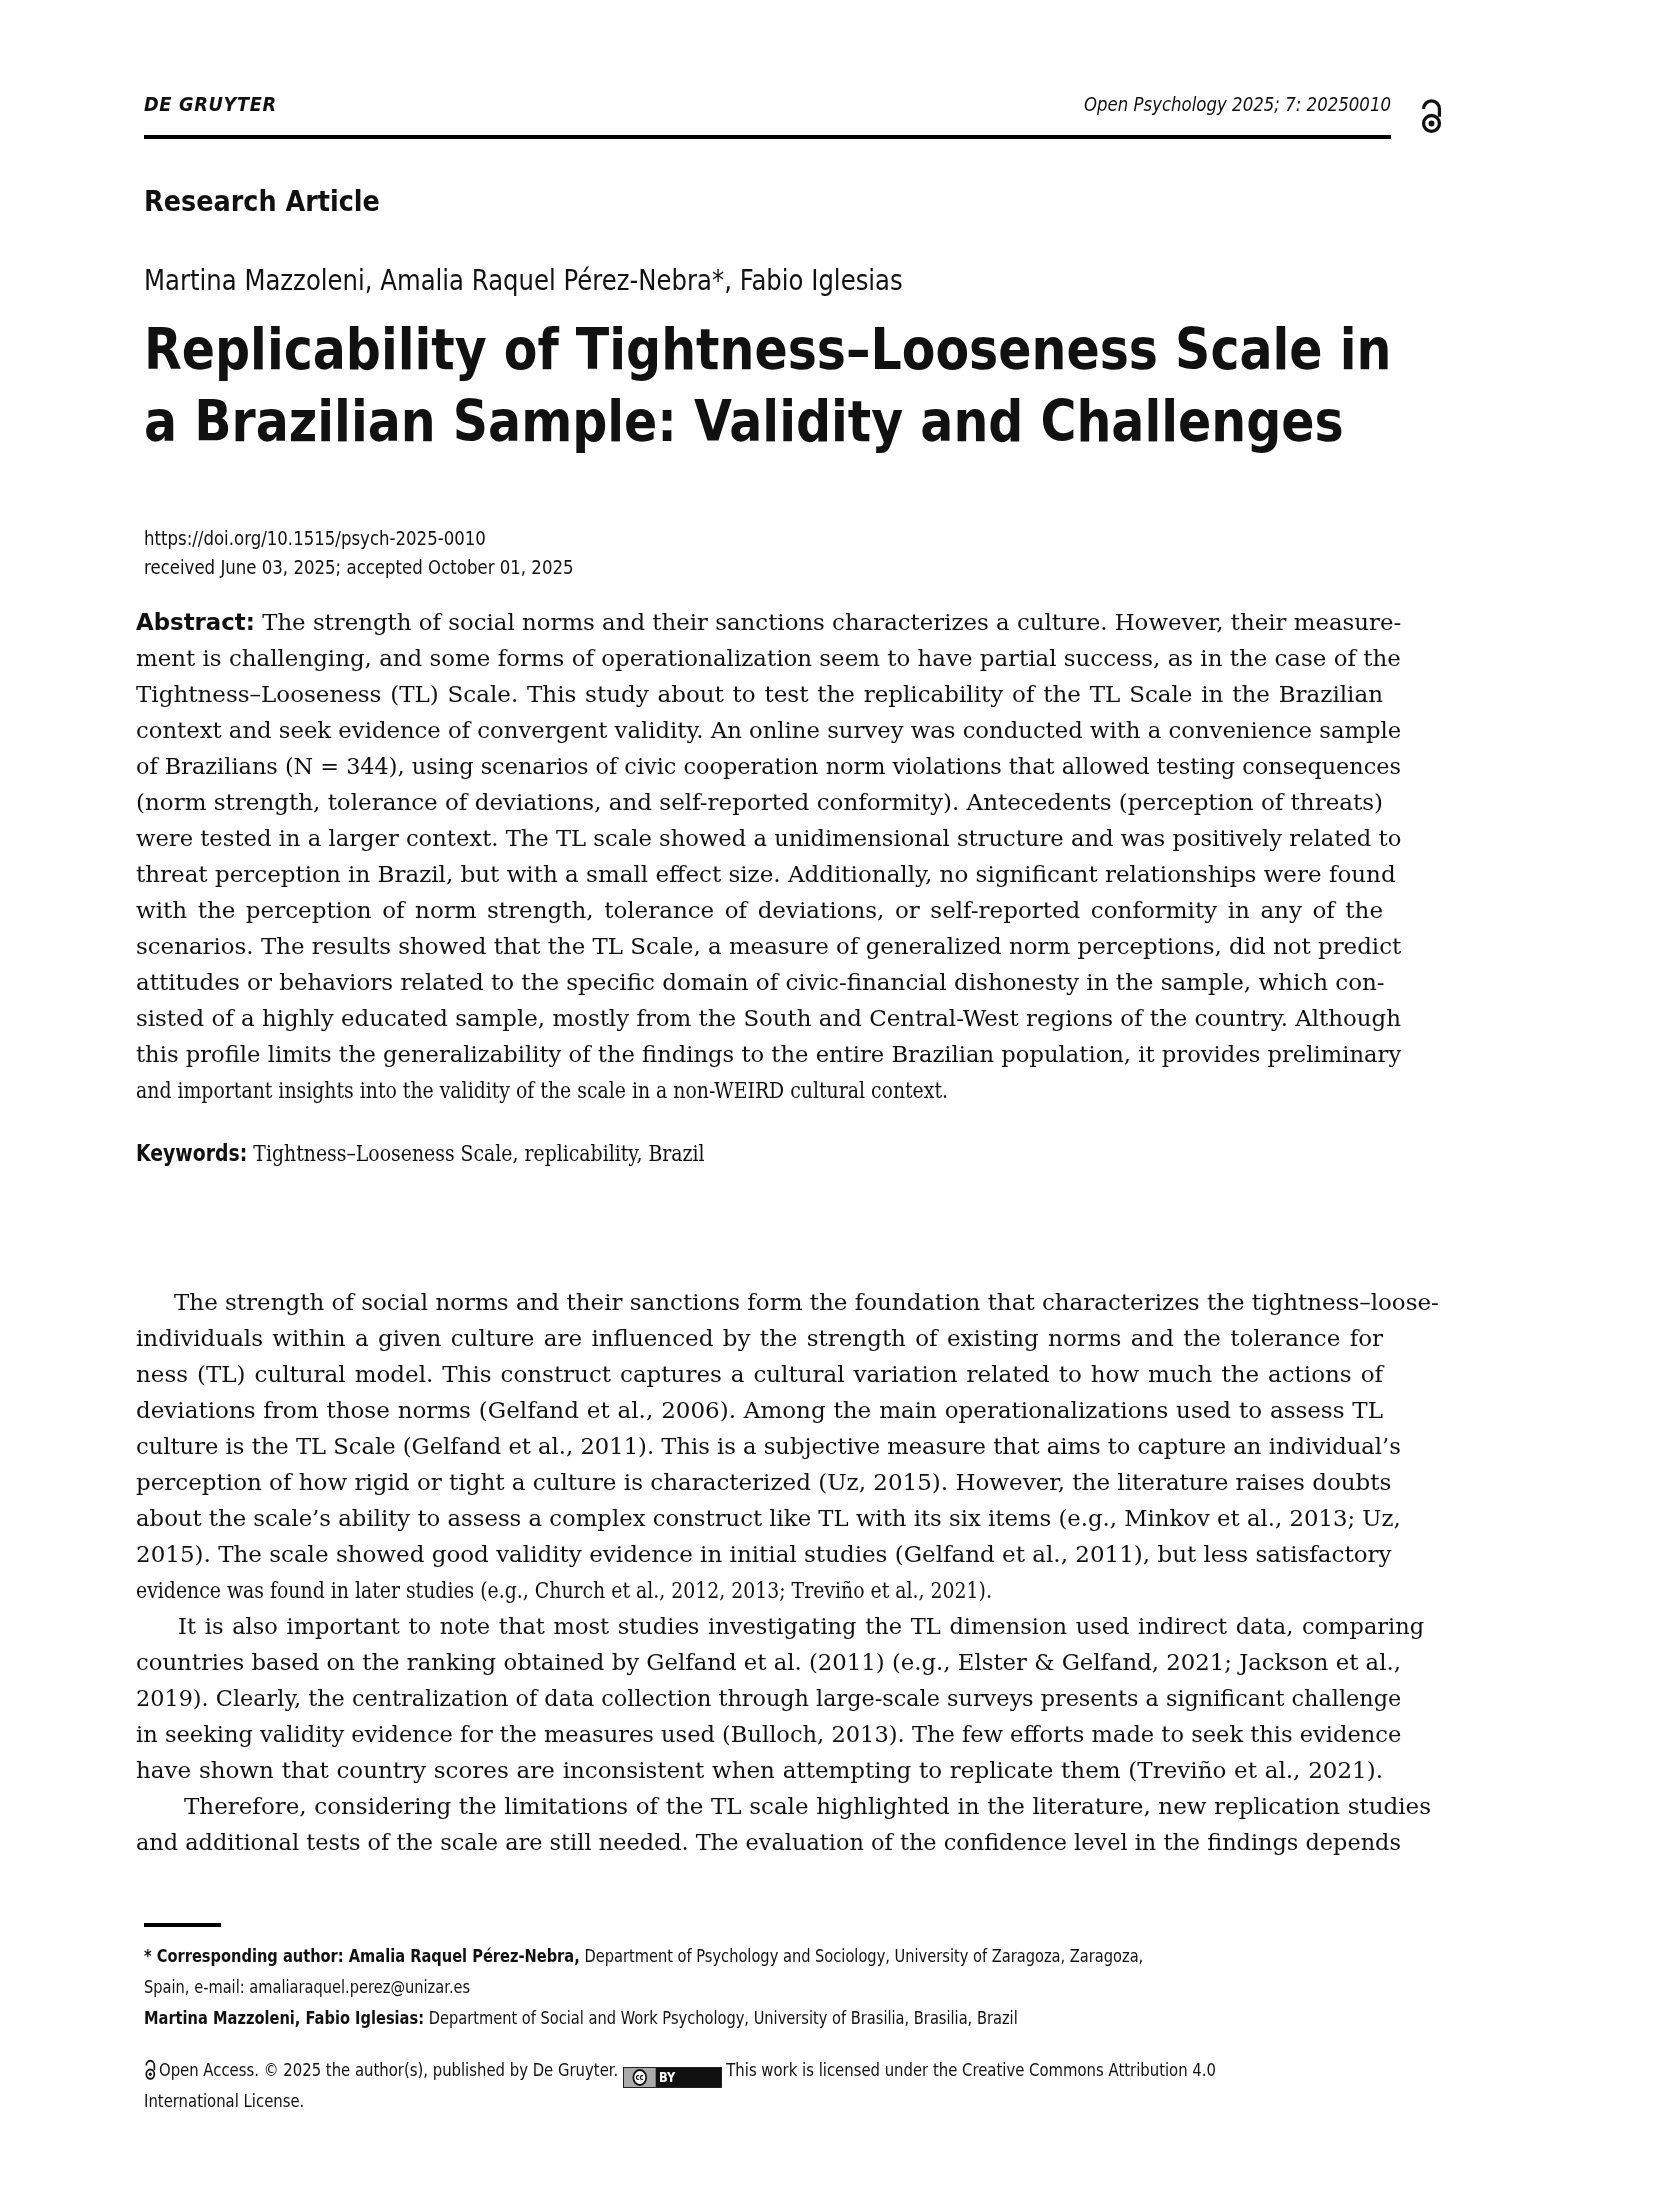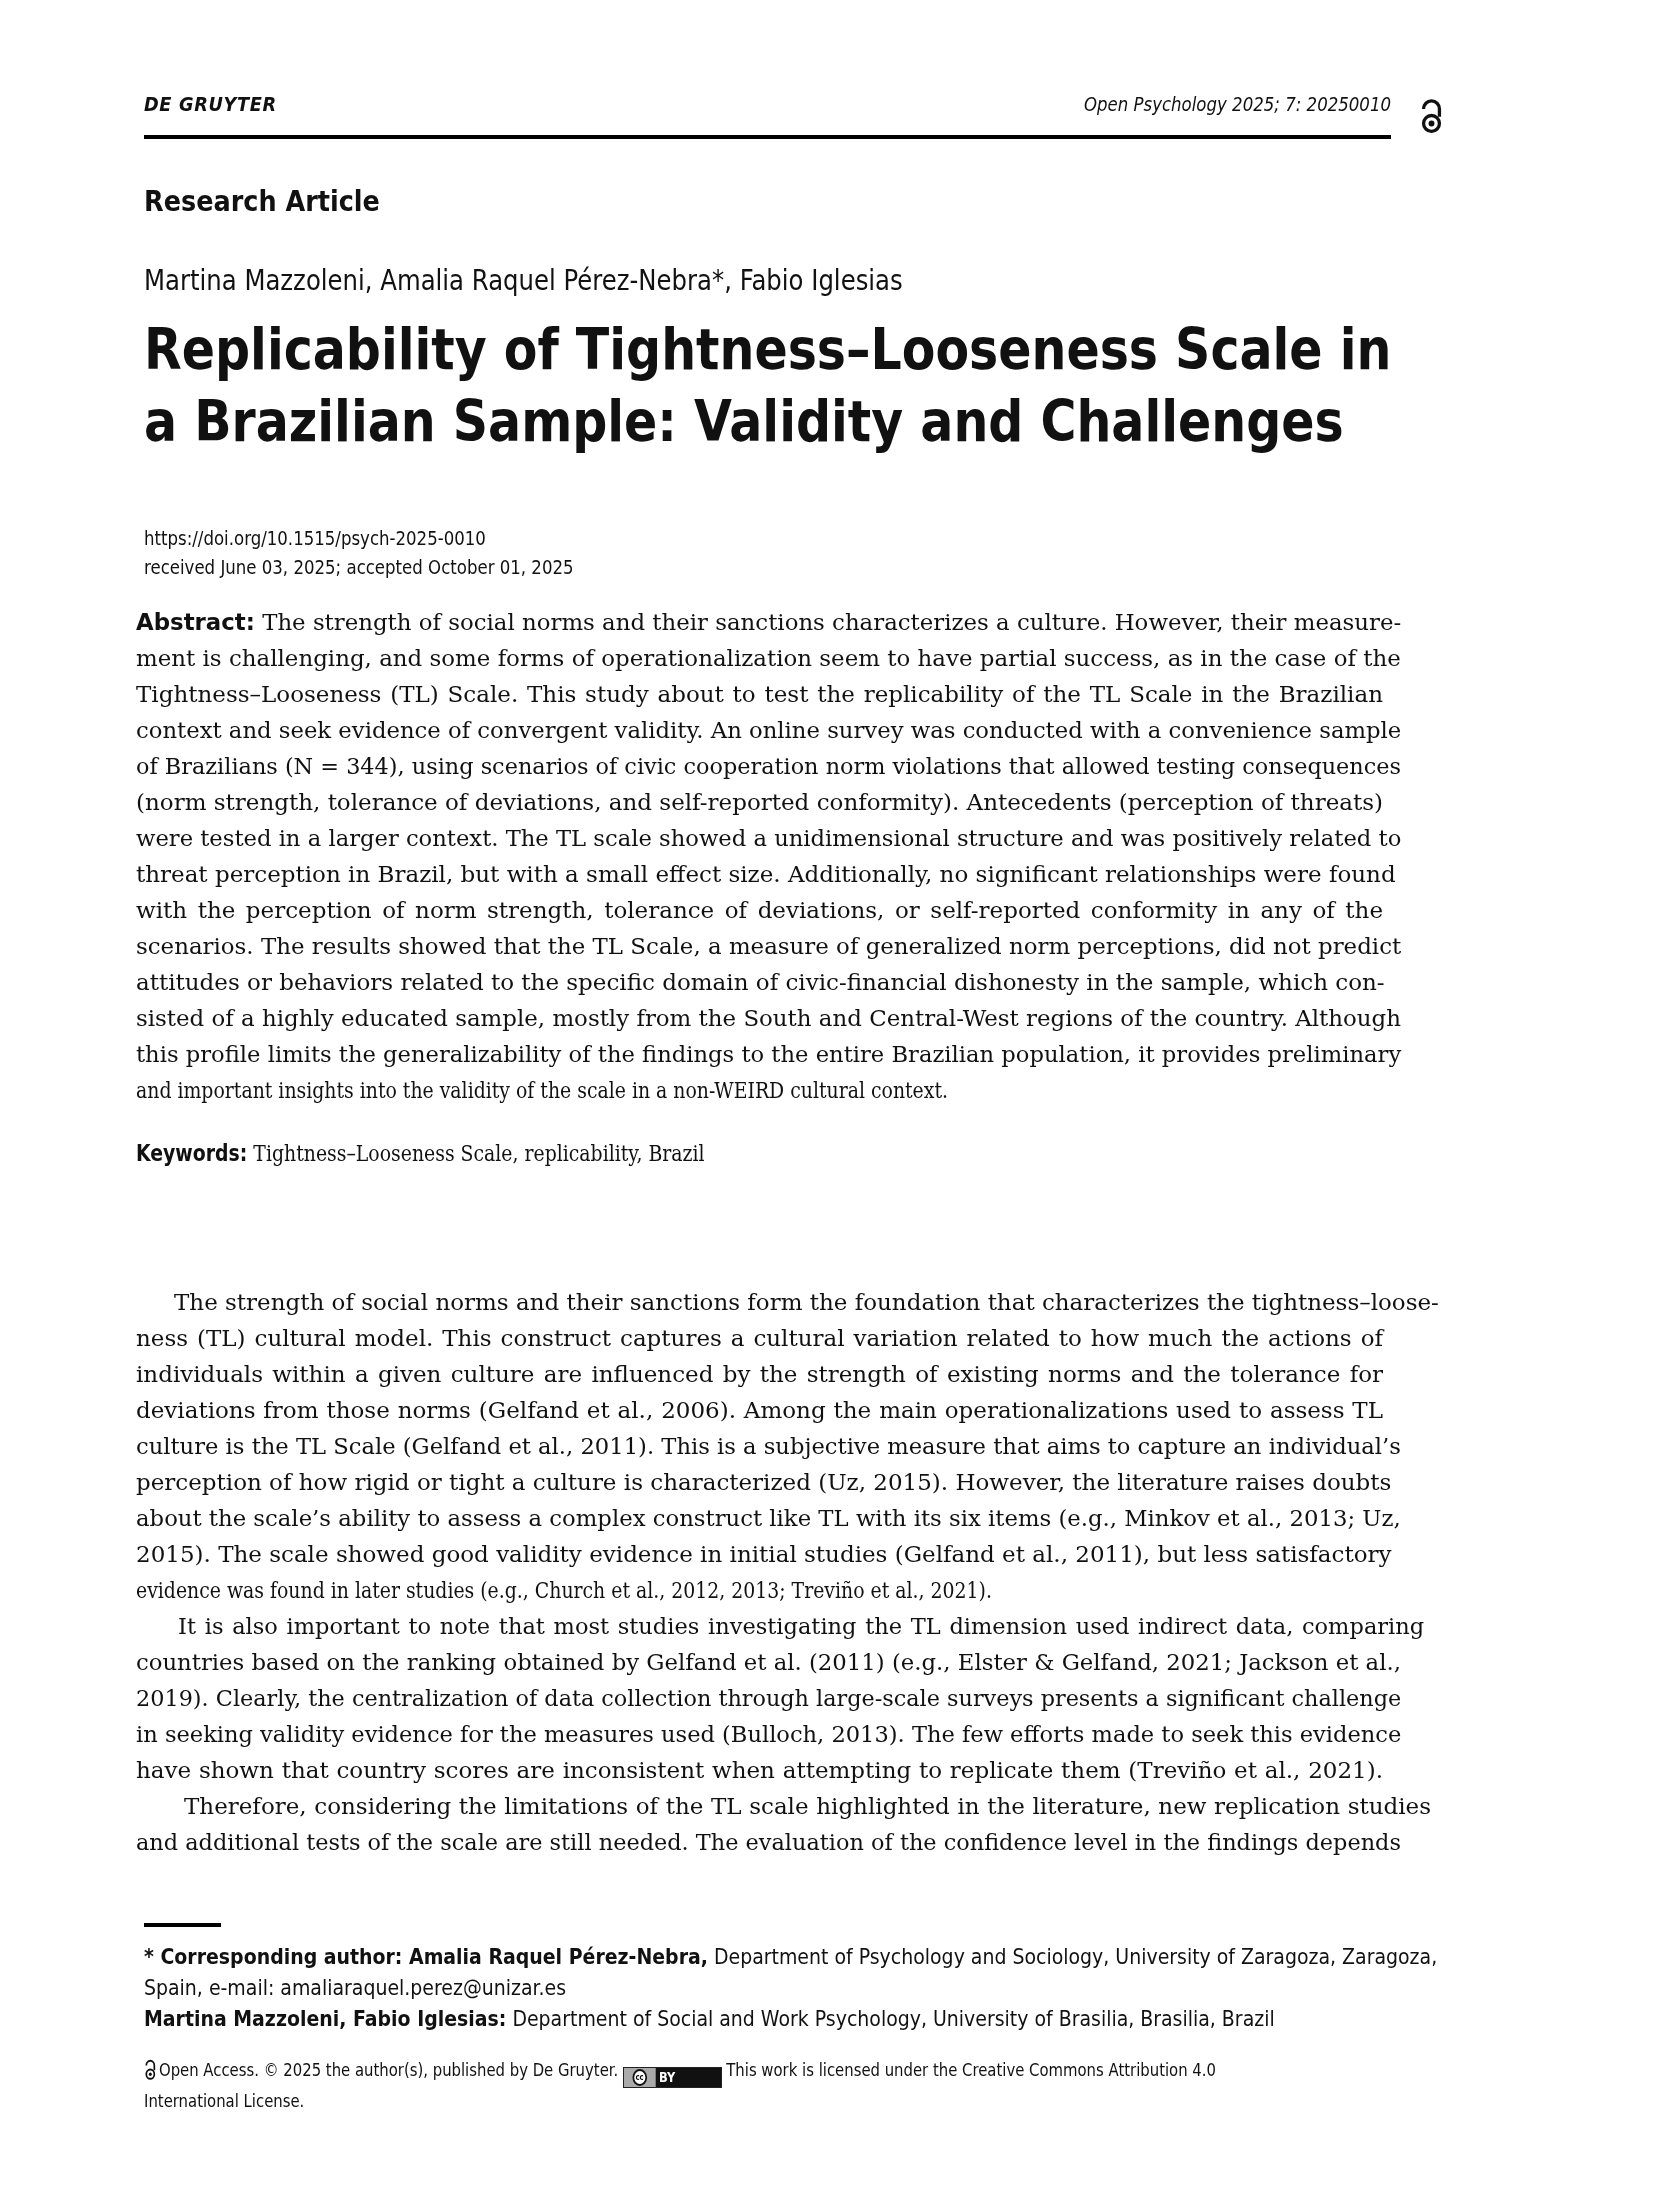--- a/index.html
+++ b/index.html
@@ -147,21 +147,21 @@
       width: 77px;
       height: 4px;
       background: #000;
     }
     .footnotes {
       position: absolute;
       left: 144px;
       top: 1941px;
       width: 1247px;
       font-family: "DejaVu Sans", sans-serif;
-      font-size: 22px;
+      font-size: 17px;
       line-height: 31px;
     }
     .footnotes .fline {
       display: block;
       white-space: nowrap;
       transform: scaleX(0.86);
       transform-origin: left;
     }
 
     .license {
@@ -271,22 +271,22 @@
   <span class="line" style="display: block; width: 1266px; transform: scaleX(0.984729);">this profile limits the generalizability of the findings to the entire Brazilian population, it provides preliminary</span>
   <span class="line last" style="display: block; width: auto; transform: scaleX(0.82);">and important insights into the validity of the scale in a non-WEIRD cultural context.</span>
 </div>
 
 <div class="text-block keywords">
   <span class="line last" style="display: block; width: auto; transform: scaleX(0.82);"><span class="label-bold">Keywords:</span> <span>Tightness–Looseness Scale, replicability, Brazil</span></span>
 </div>
 
 <div class="text-block intro">
   <span class="line" style="display: block; width: 1248px; transform: scaleX(0.999466); margin-left: 38px;">The strength of social norms and their sanctions form the foundation that characterizes the tightness–loose-</span>
+  <span class="line" style="display: block; width: 1247px; transform: scaleX(1);">individuals within a given culture are influenced by the strength of existing norms and the tolerance for</span>
   <span class="line" style="display: block; width: 1247px; transform: scaleX(1);">ness (TL) cultural model. This construct captures a cultural variation related to how much the actions of</span>
-  <span class="line" style="display: block; width: 1247px; transform: scaleX(1);">individuals within a given culture are influenced by the strength of existing norms and the tolerance for</span>
   <span class="line" style="display: block; width: 1247px; transform: scaleX(1);">deviations from those norms (Gelfand et al., 2006). Among the main operationalizations used to assess TL</span>
   <span class="line" style="display: block; width: 1267px; transform: scaleX(0.984211);">culture is the TL Scale (Gelfand et al., 2011). This is a subjective measure that aims to capture an individual’s</span>
   <span class="line" style="display: block; width: 1247px; transform: scaleX(1);">perception of how rigid or tight a culture is characterized (Uz, 2015). However, the literature raises doubts</span>
   <span class="line" style="display: block; width: 1260px; transform: scaleX(0.989418);">about the scale’s ability to assess a complex construct like TL with its six items (e.g., Minkov et al., 2013; Uz,</span>
   <span class="line" style="display: block; width: 1247px; transform: scaleX(1);">2015). The scale showed good validity evidence in initial studies (Gelfand et al., 2011), but less satisfactory</span>
   <span class="line last" style="display: block; width: auto; transform: scaleX(0.82);">evidence was found in later studies (e.g., Church et al., 2012, 2013; Treviño et al., 2021).</span>
   <span class="line indent" style="display: block; width: 1273px; transform: scaleX(0.978862);">It is also important to note that most studies investigating the TL dimension used indirect data, comparing</span>
   <span class="line" style="display: block; width: 1260px; transform: scaleX(0.989942);">countries based on the ranking obtained by Gelfand et al. (2011) (e.g., Elster &amp; Gelfand, 2021; Jackson et al.,</span>
   <span class="line" style="display: block; width: 1284px; transform: scaleX(0.971429);">2019). Clearly, the centralization of data collection through large-scale surveys presents a significant challenge</span>
   <span class="line" style="display: block; width: 1272px; transform: scaleX(0.980084);">in seeking validity evidence for the measures used (Bulloch, 2013). The few efforts made to seek this evidence</span>

